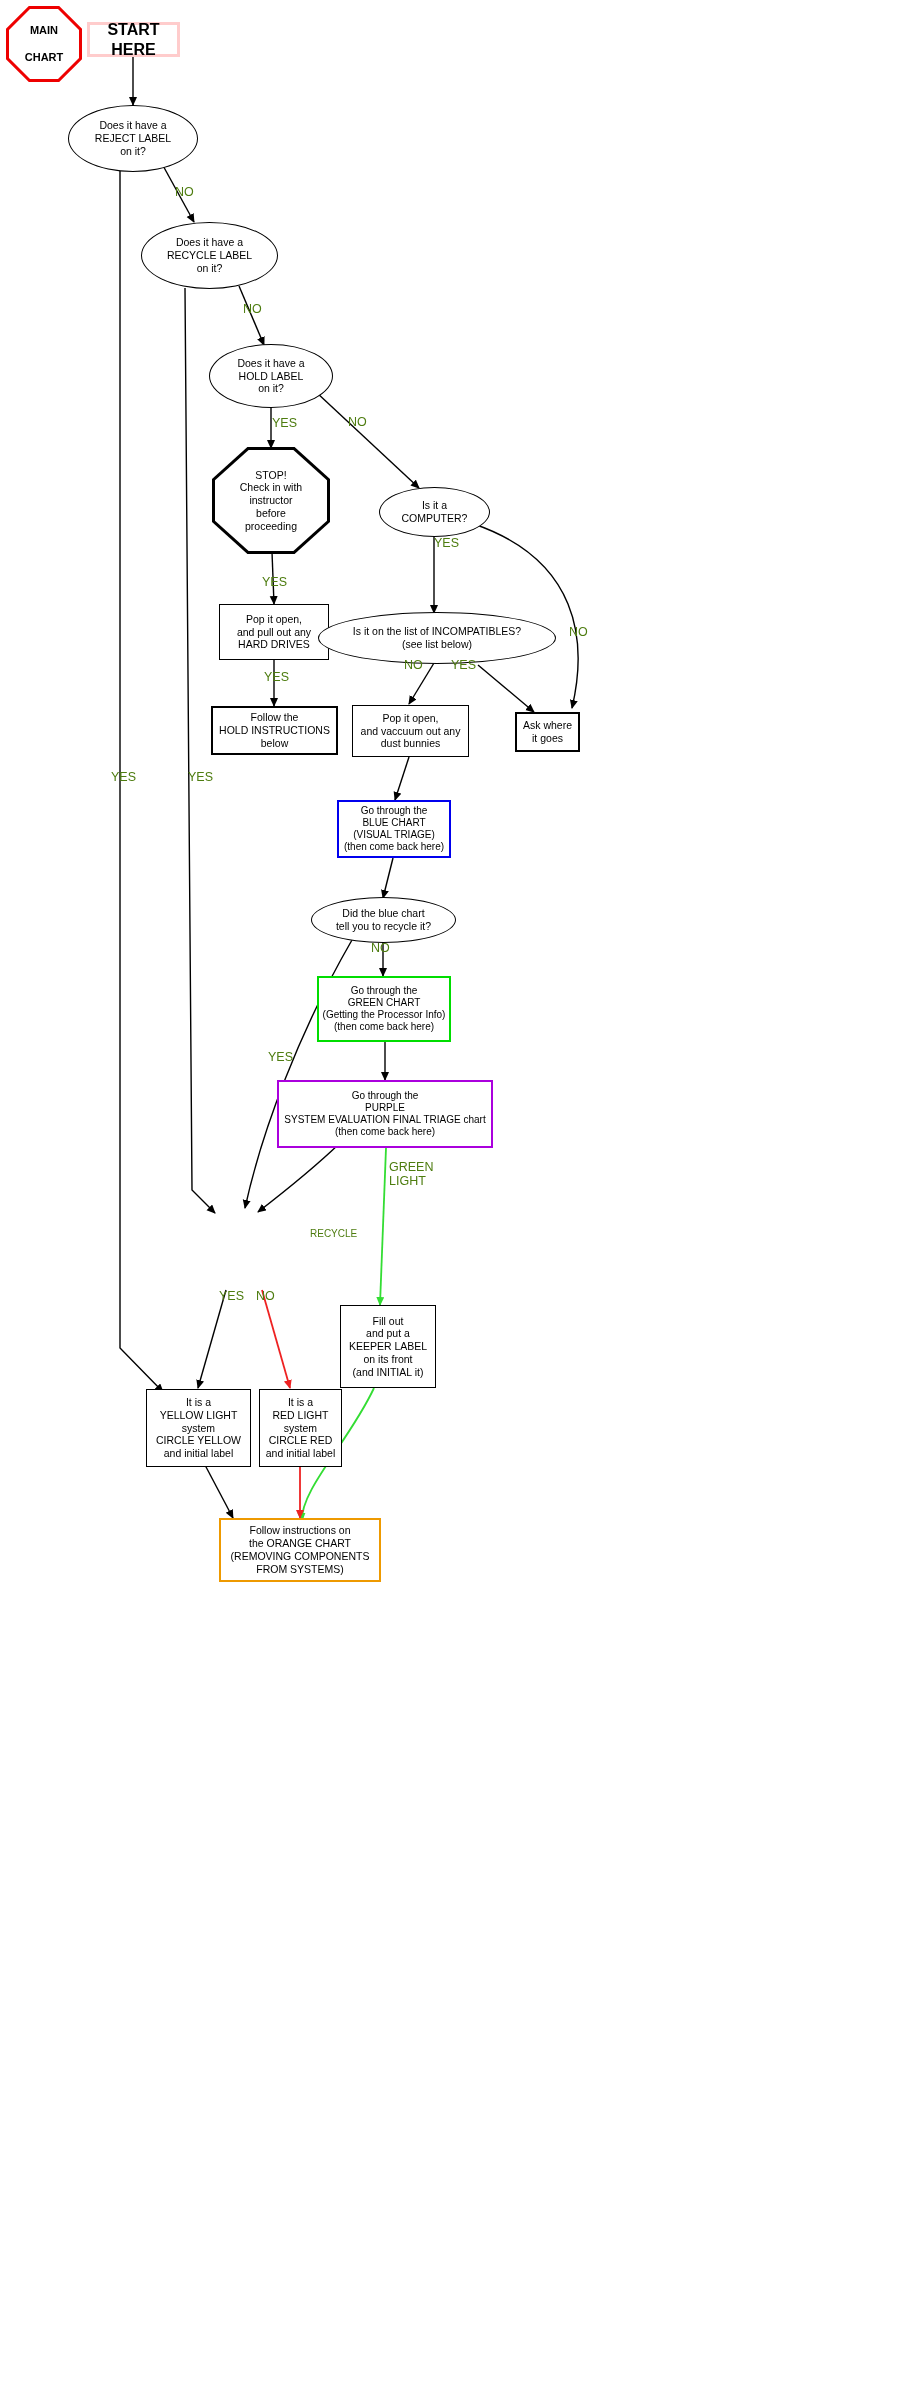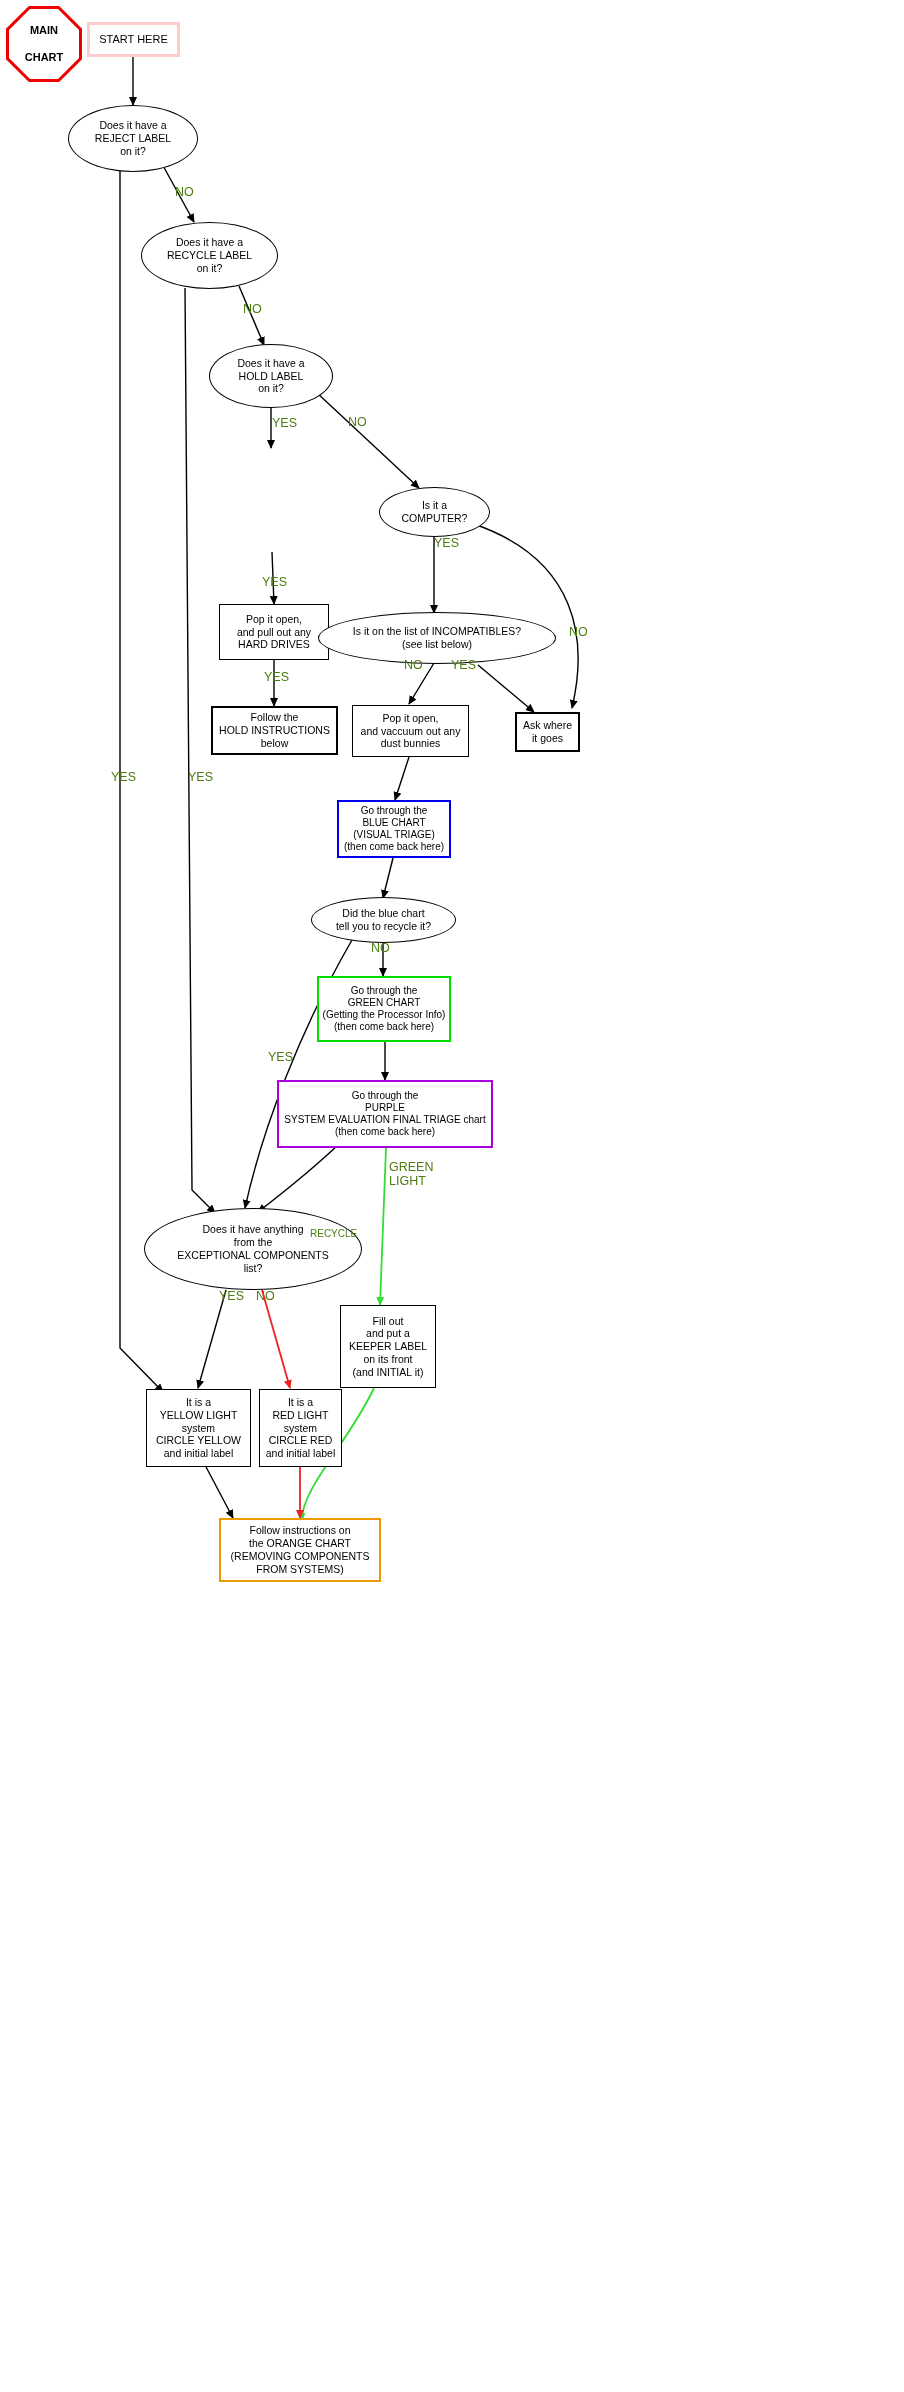--- a/index.html
+++ b/index.html
@@ -152,21 +152,21 @@
   </svg>
 
   <div class="node octagon" style="left:6px; top:6px; width:76px; height:76px; font-size:11px;font-weight:bold;">
     <div class="oct-border" style="background:#ee0000;"></div>
     <div class="oct-inner"></div>
     <div class="oct-text">MAIN
 
 CHART</div>
   </div>
 
-  <div class="node box" style="left:87px; top:22px; width:93px; height:35px; font-size:11px; border:3px solid #ffcccc;">
+  <div class="node box" style="left:87px; top:22px; width:93px; height:35px; font-size:16px; border:3px solid #ffcccc;font-weight:bold;">
     <span>START HERE</span>
   </div>
 
   <div class="node ellipse" style="left:68px; top:105px; width:130px; height:67px; font-size:10.5px;">
     <span>Does it have a
 REJECT LABEL
 on it?</span>
   </div>
 
   <div class="node ellipse" style="left:141px; top:222px; width:137px; height:67px; font-size:10.5px;">
@@ -174,20 +174,29 @@
 RECYCLE LABEL
 on it?</span>
   </div>
 
   <div class="node ellipse" style="left:209px; top:344px; width:124px; height:64px; font-size:10.5px;">
     <span>Does it have a
 HOLD LABEL
 on it?</span>
   </div>
 
+  <div class="node octagon" style="left:212px; top:447px; width:118px; height:107px; font-size:10.5px;">
+    <div class="oct-border" style="background:#000000;"></div>
+    <div class="oct-inner"></div>
+    <div class="oct-text">STOP!
+Check in with
+instructor
+before
+proceeding</div>
+  </div>
 
   <div class="node ellipse" style="left:379px; top:487px; width:111px; height:50px; font-size:10.5px;">
     <span>Is it a
 COMPUTER?</span>
   </div>
 
   <div class="node box" style="left:219px; top:604px; width:110px; height:56px; font-size:10.5px;">
     <span>Pop it open,
 and pull out any
 HARD DRIVES</span>
@@ -234,26 +243,20 @@
 (then come back here)</span>
   </div>
 
   <div class="node" style="left:277px; top:1080px; width:216px; height:68px; font-size:10px; border:2px solid #aa00dd;">
     <span>Go through the
 PURPLE
 SYSTEM EVALUATION FINAL TRIAGE chart
 (then come back here)</span>
   </div>
 
-  <div class="node ellipse" style="left:144px; top:1208px; width:218px; height:82px; font-size:10.5px;">
-    <span>Does it have anything
-from the
-EXCEPTIONAL COMPONENTS
-list?</span>
-  </div>
 
   <div class="node box" style="left:340px; top:1305px; width:96px; height:83px; font-size:10.5px;">
     <span>Fill out
 and put a
 KEEPER LABEL
 on its front
 (and INITIAL it)</span>
   </div>
 
   <div class="node box" style="left:146px; top:1389px; width:105px; height:78px; font-size:10.5px;">

